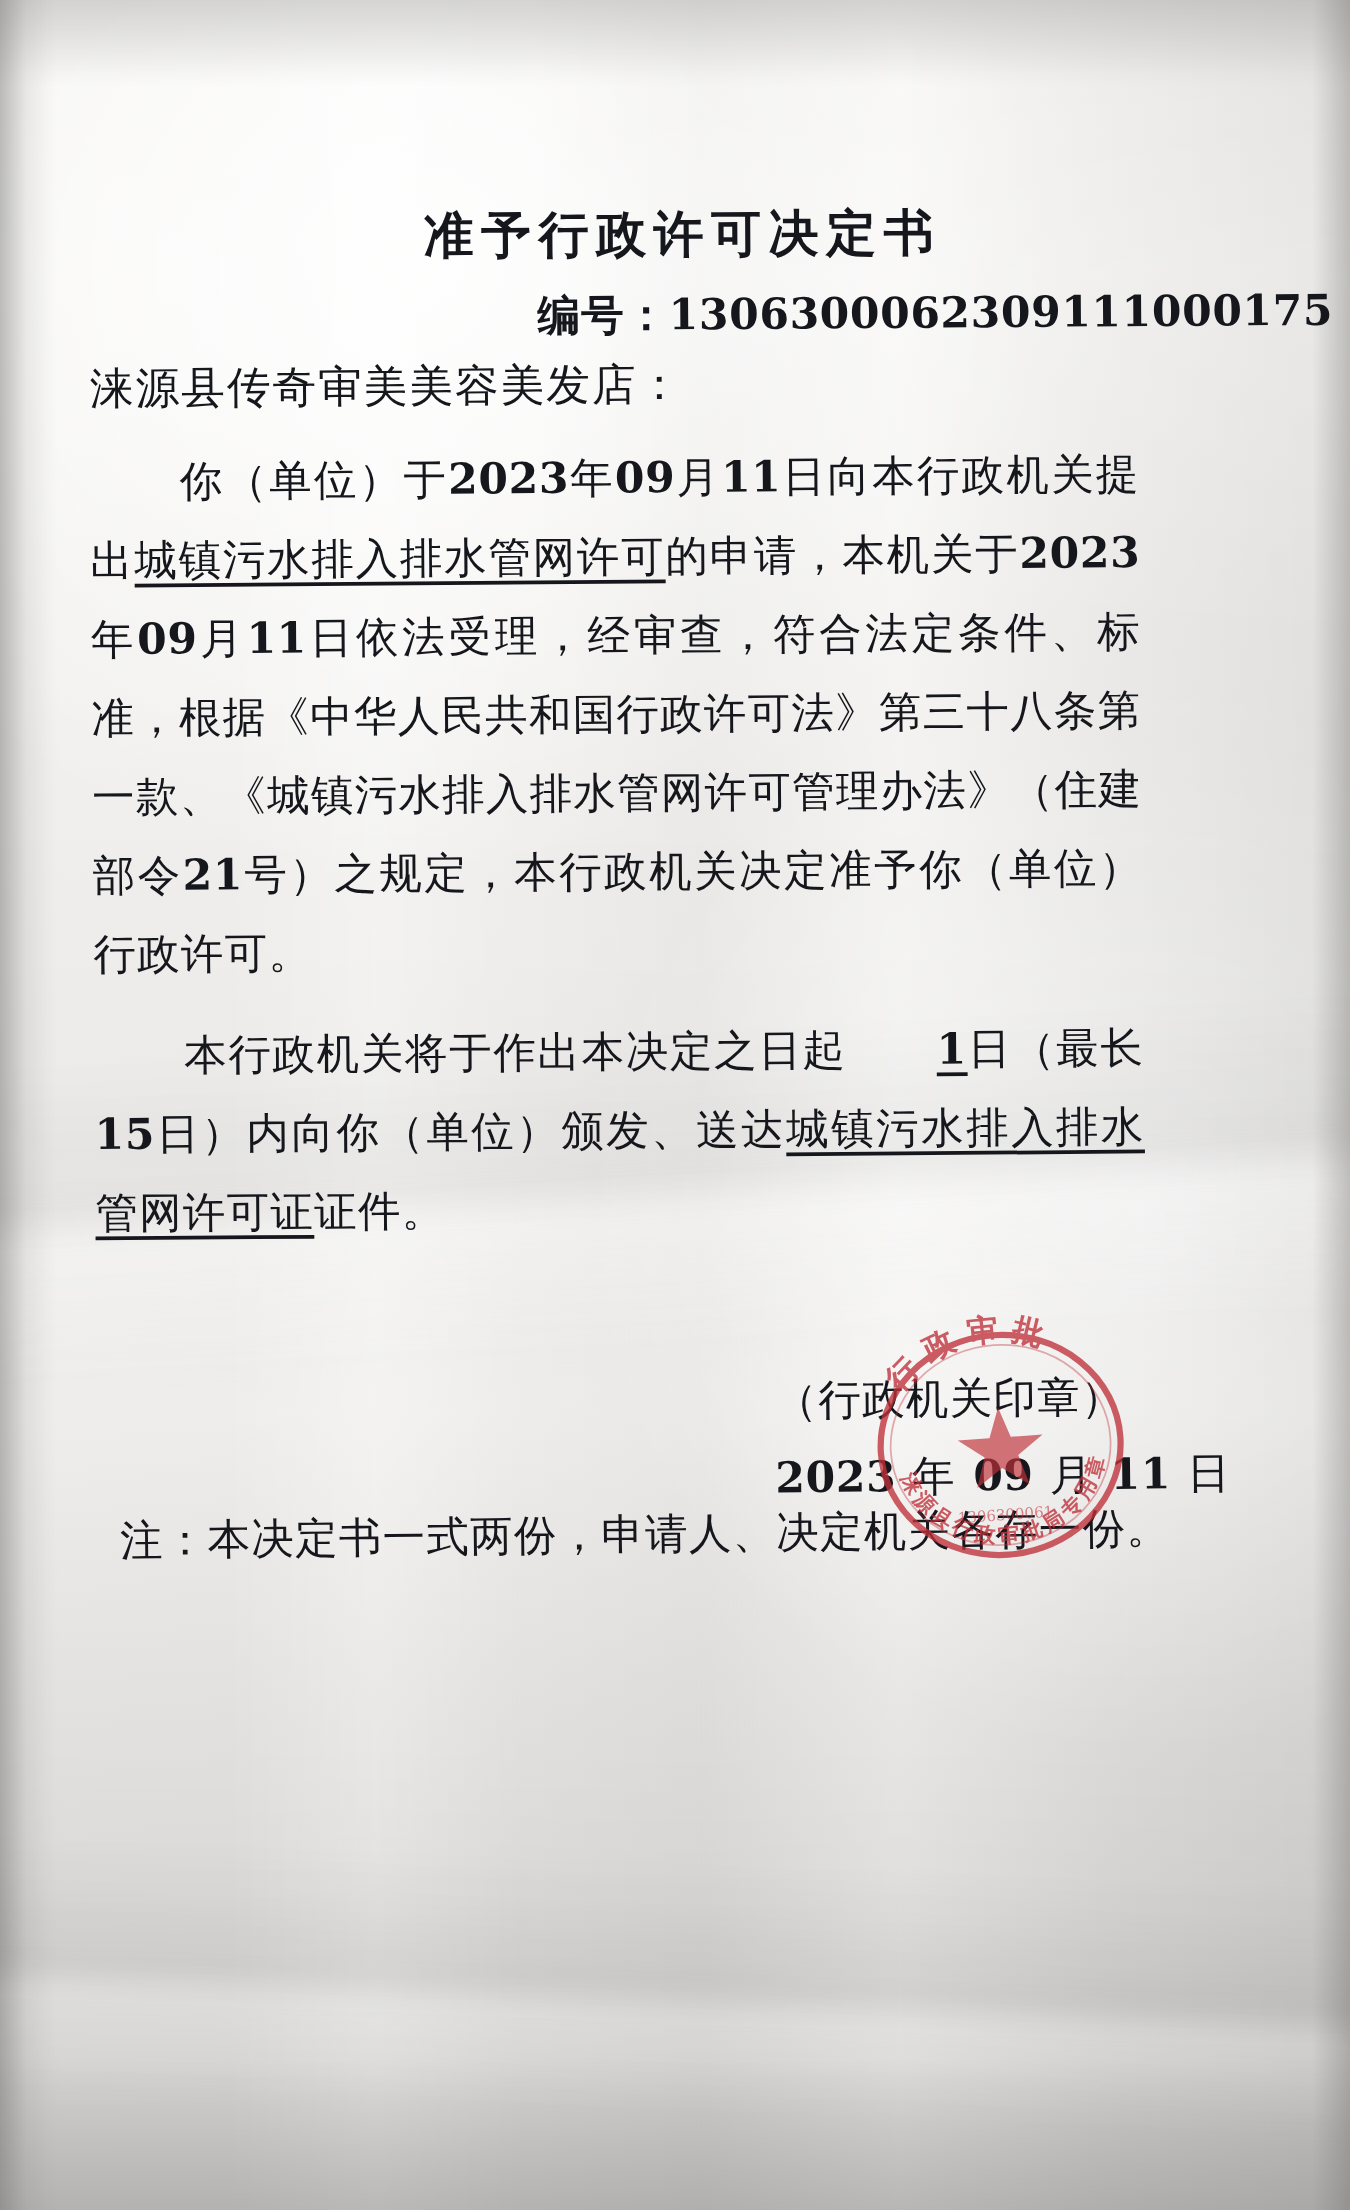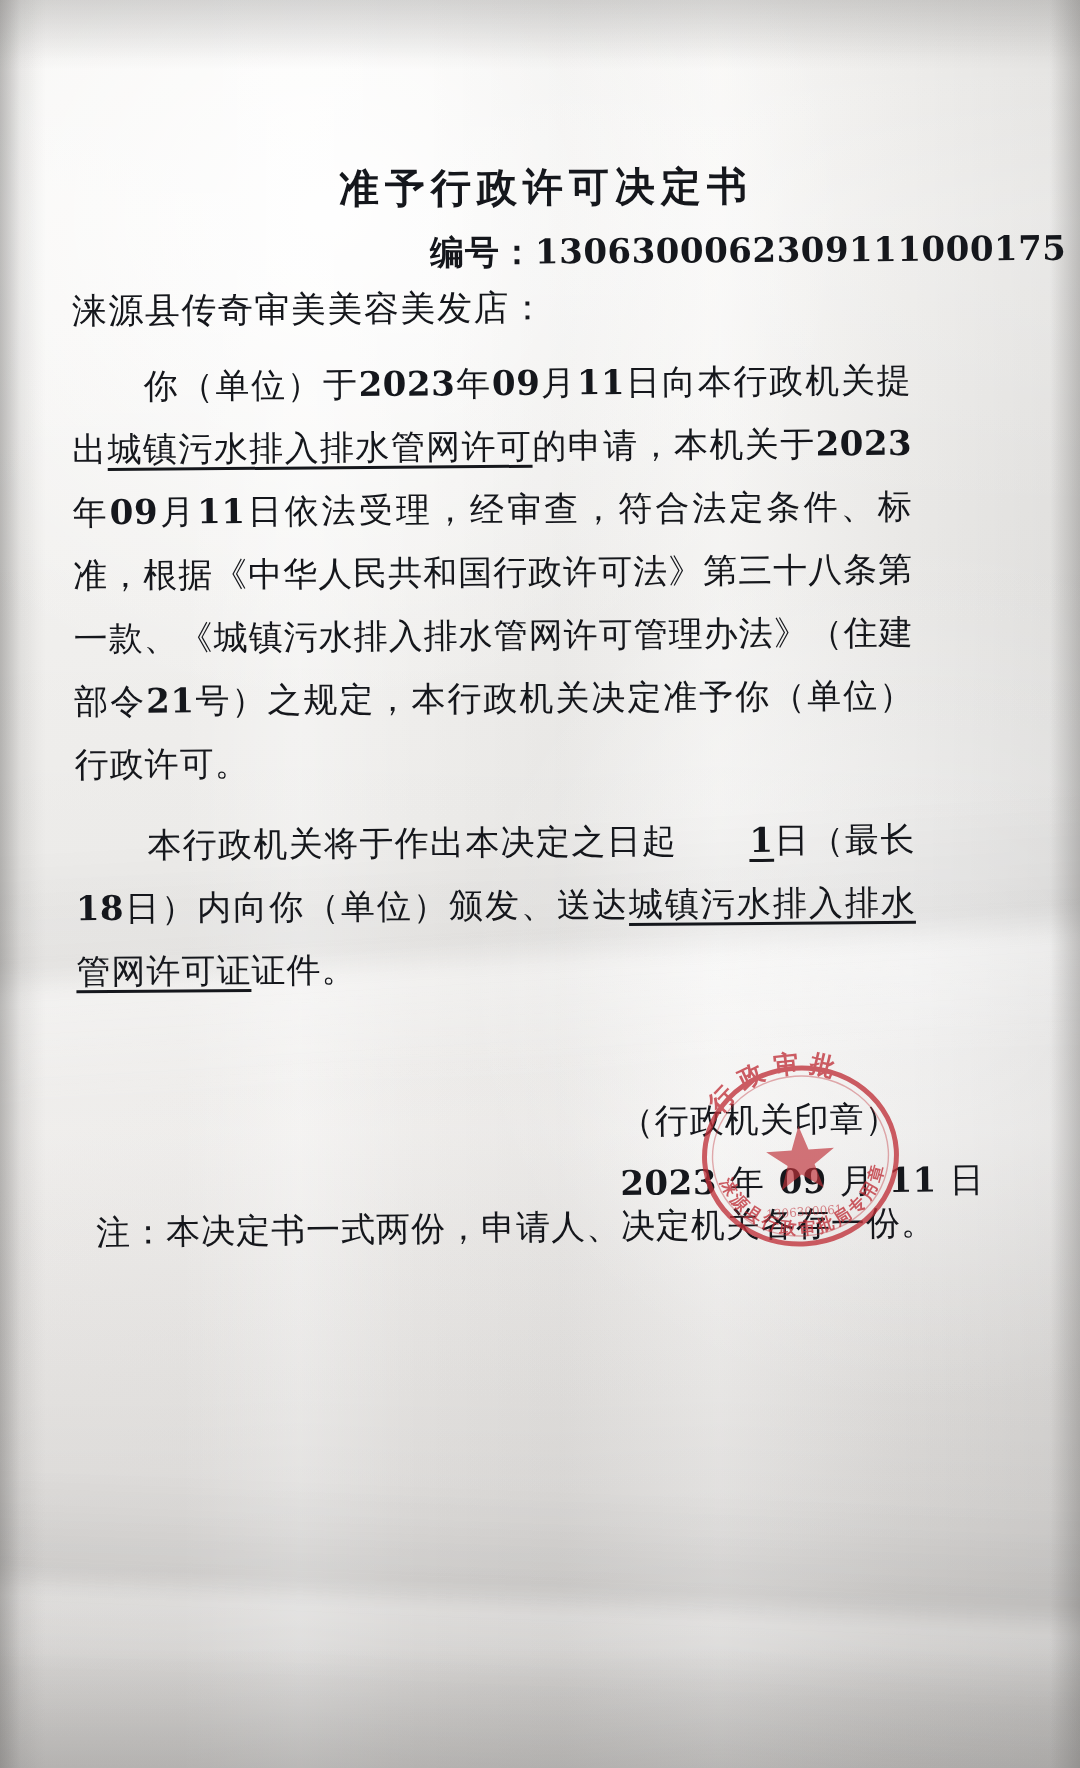--- a/index.html
+++ b/index.html
@@ -201,21 +201,21 @@
     <div class="doc-number">
       <span>编号：</span><span class="num-val">1306300062309111000175</span>
     </div>
 
     <div class="addressee">涞源县传奇审美美容美发店：</div>
 
     <div class="body-block">
 
       <p class="para"><span>你（单位）于</span><span class="num">2023</span><span>年</span><span class="num">09</span><span>月</span><span class="num">11</span><span>日</span><span>向本行政机关提出</span><span class="u">城镇污水排入排水管网许可</span><span>的申请，本机关于</span><span class="num">2023</span><span>年</span><span class="num">09</span><span>月</span><span class="num">11</span><span>日依法受理，经审查，符合法定条件、标准，根据《中华人民共和国行政许可法》第三十八条第一款、《城镇污水排入排水管网许可管理办法》（住建部令</span><span class="num">21</span><span>号）之规定，本行政机关决定准予你（单位）行政许可。</span></p>
 
-      <p class="para"><span>本行政机关将于作出本决定之日起</span><span class="blank-num">1</span><span>日（最长</span><span class="num">18</span><span>日）内向你（单位）颁发、送达</span><span class="u">城镇污水排入排水管网许可证</span><span>证件。</span></p>
+      <p class="para"><span>本行政机关将于作出本决定之日起</span><span class="blank-num">1</span><span>日（最长</span><span class="num">15</span><span>日）内向你（单位）颁发、送达</span><span class="u">城镇污水排入排水管网许可证</span><span>证件。</span></p>
 
     </div>
 
     <div class="signature-block">
       <div>（行政机关印章）</div>
       <div class="sign-date">
         <span class="num">2023</span>
         <span>年</span>
         <span class="num">09</span>
         <span>月</span>

